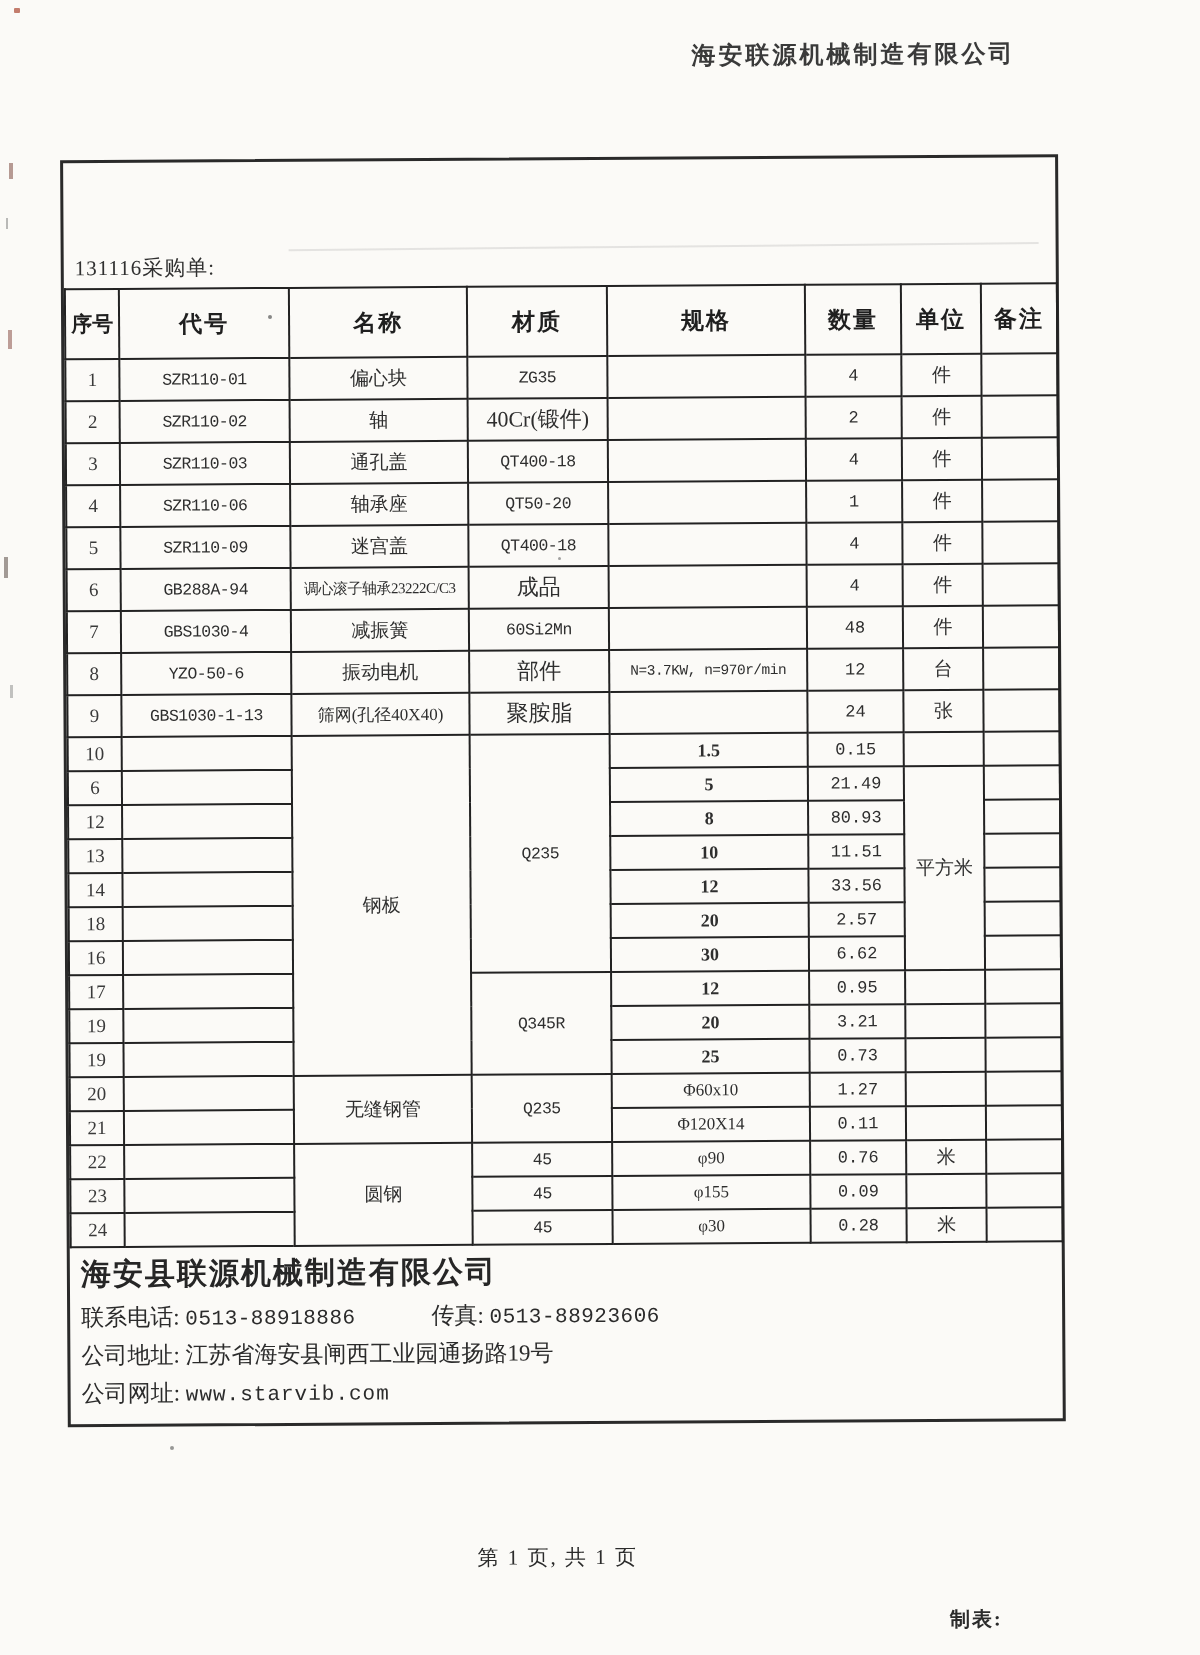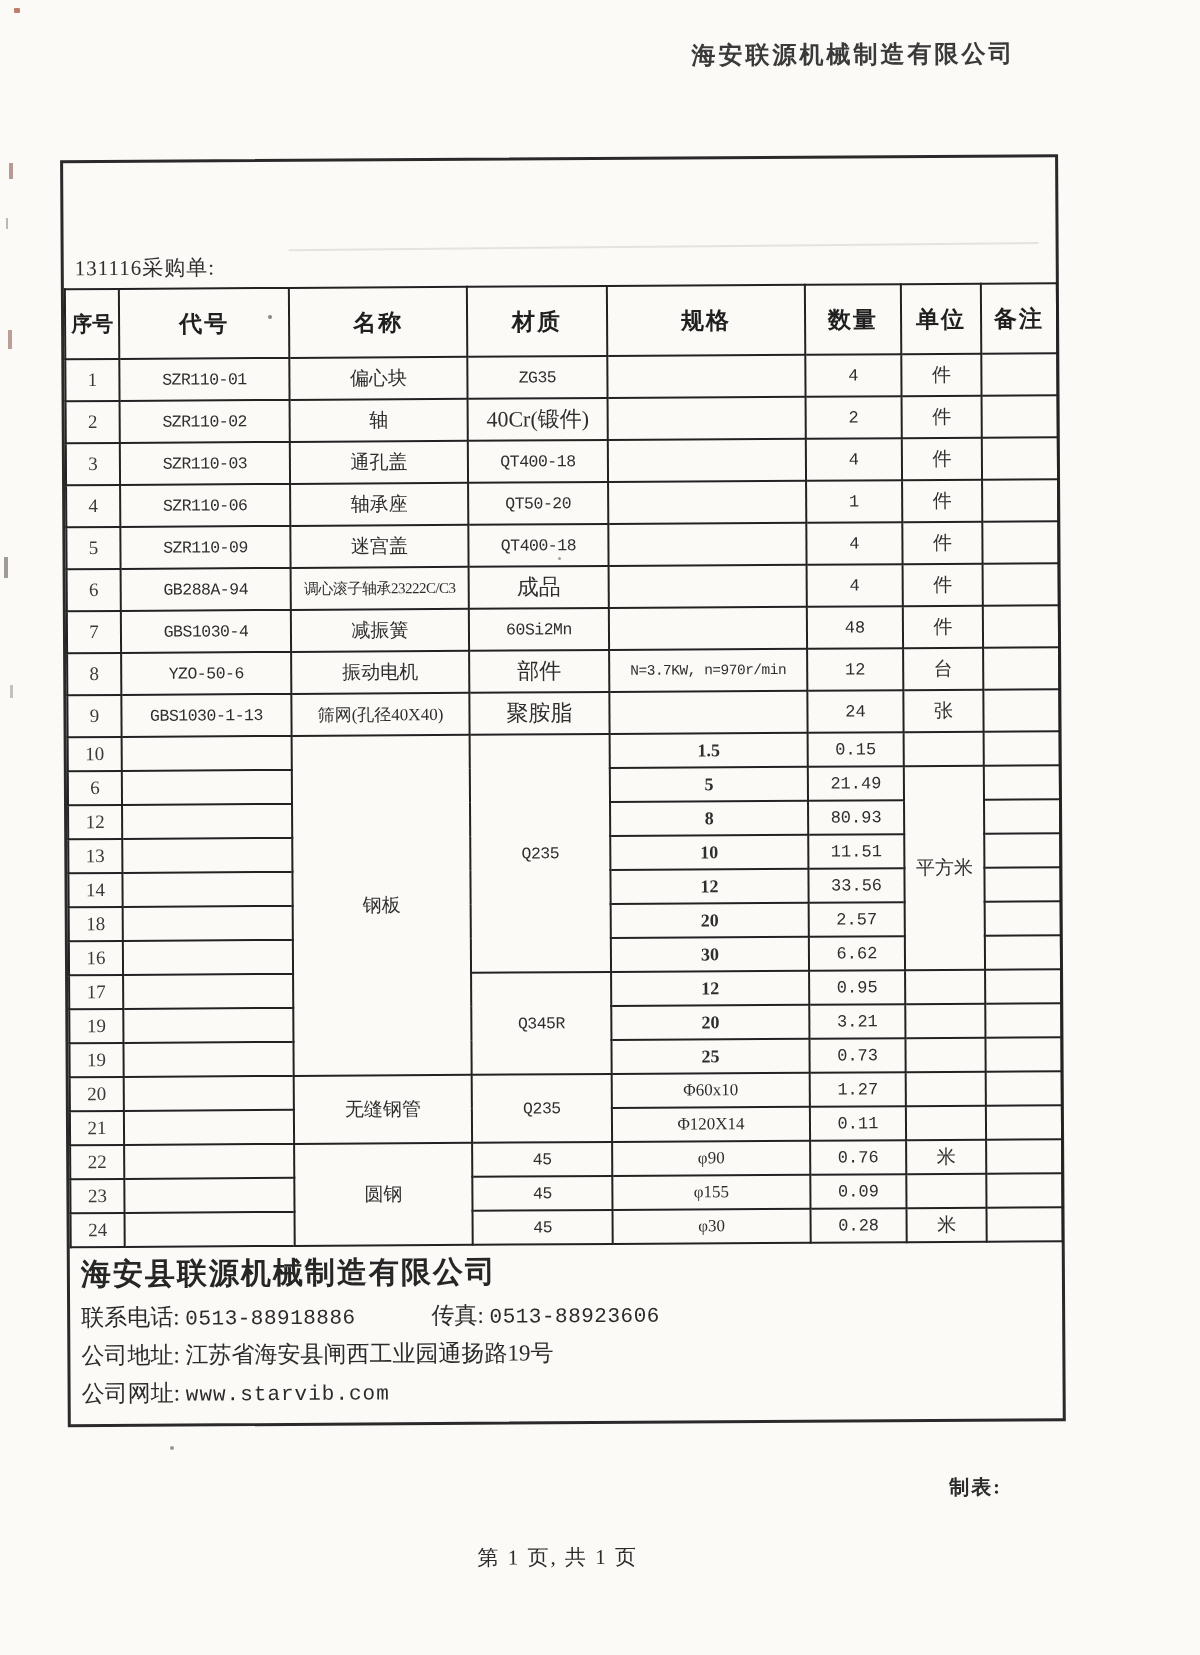--- a/index.html
+++ b/index.html
@@ -39,21 +39,21 @@
 
   .company{flex:1;min-height:0;padding:1px 0 0 11px;}
   .cname{font-size:30px;font-weight:bold;letter-spacing:2px;color:#262626;margin:5px 0 4px 0;}
   .cline{font-size:23px;margin:7px 0;color:#2b2b2b;}
   .cline .v{font-family:"Liberation Mono", monospace;font-size:21px;letter-spacing:0.5px;}
   .faxseg{margin-left:70px;}
   .weburl{font-family:"Liberation Mono", monospace;font-size:21px;letter-spacing:1px;}
 
   .page-footer{position:absolute;top:1543px;left:0;width:100%;text-align:center;
                font-size:21px;letter-spacing:2px;padding-right:94px;box-sizing:border-box;color:#2b2b2b;}
-  .maker{position:absolute;top:1476px;left:945px;font-size:20px;font-weight:bold;letter-spacing:2px;color:#2b2b2b;text-align:right;}
+  .maker{position:absolute;top:1608px;left:945px;font-size:20px;font-weight:bold;letter-spacing:2px;color:#2b2b2b;text-align:right;}
 
   .art{position:absolute;}
   .a1{left:14px;top:8px;width:6px;height:5px;background:#b0533f;opacity:.75;border-radius:1px;}
   .a2{left:9px;top:163px;width:4px;height:16px;background:#7d4a42;opacity:.55;}
   .a3{left:6px;top:218px;width:2px;height:11px;background:#777;opacity:.5;}
   .a4{left:8px;top:330px;width:4px;height:19px;background:#8a5148;opacity:.55;}
   .a5{left:4px;top:557px;width:4px;height:21px;background:#5a4a46;opacity:.55;}
   .a6{left:10px;top:685px;width:3px;height:13px;background:#888;opacity:.5;}
   .dot1{left:268px;top:315px;width:4px;height:4px;background:#555;border-radius:50%;opacity:.7;}
   .dot2{left:558px;top:557px;width:3px;height:3px;background:#666;border-radius:50%;opacity:.6;}

